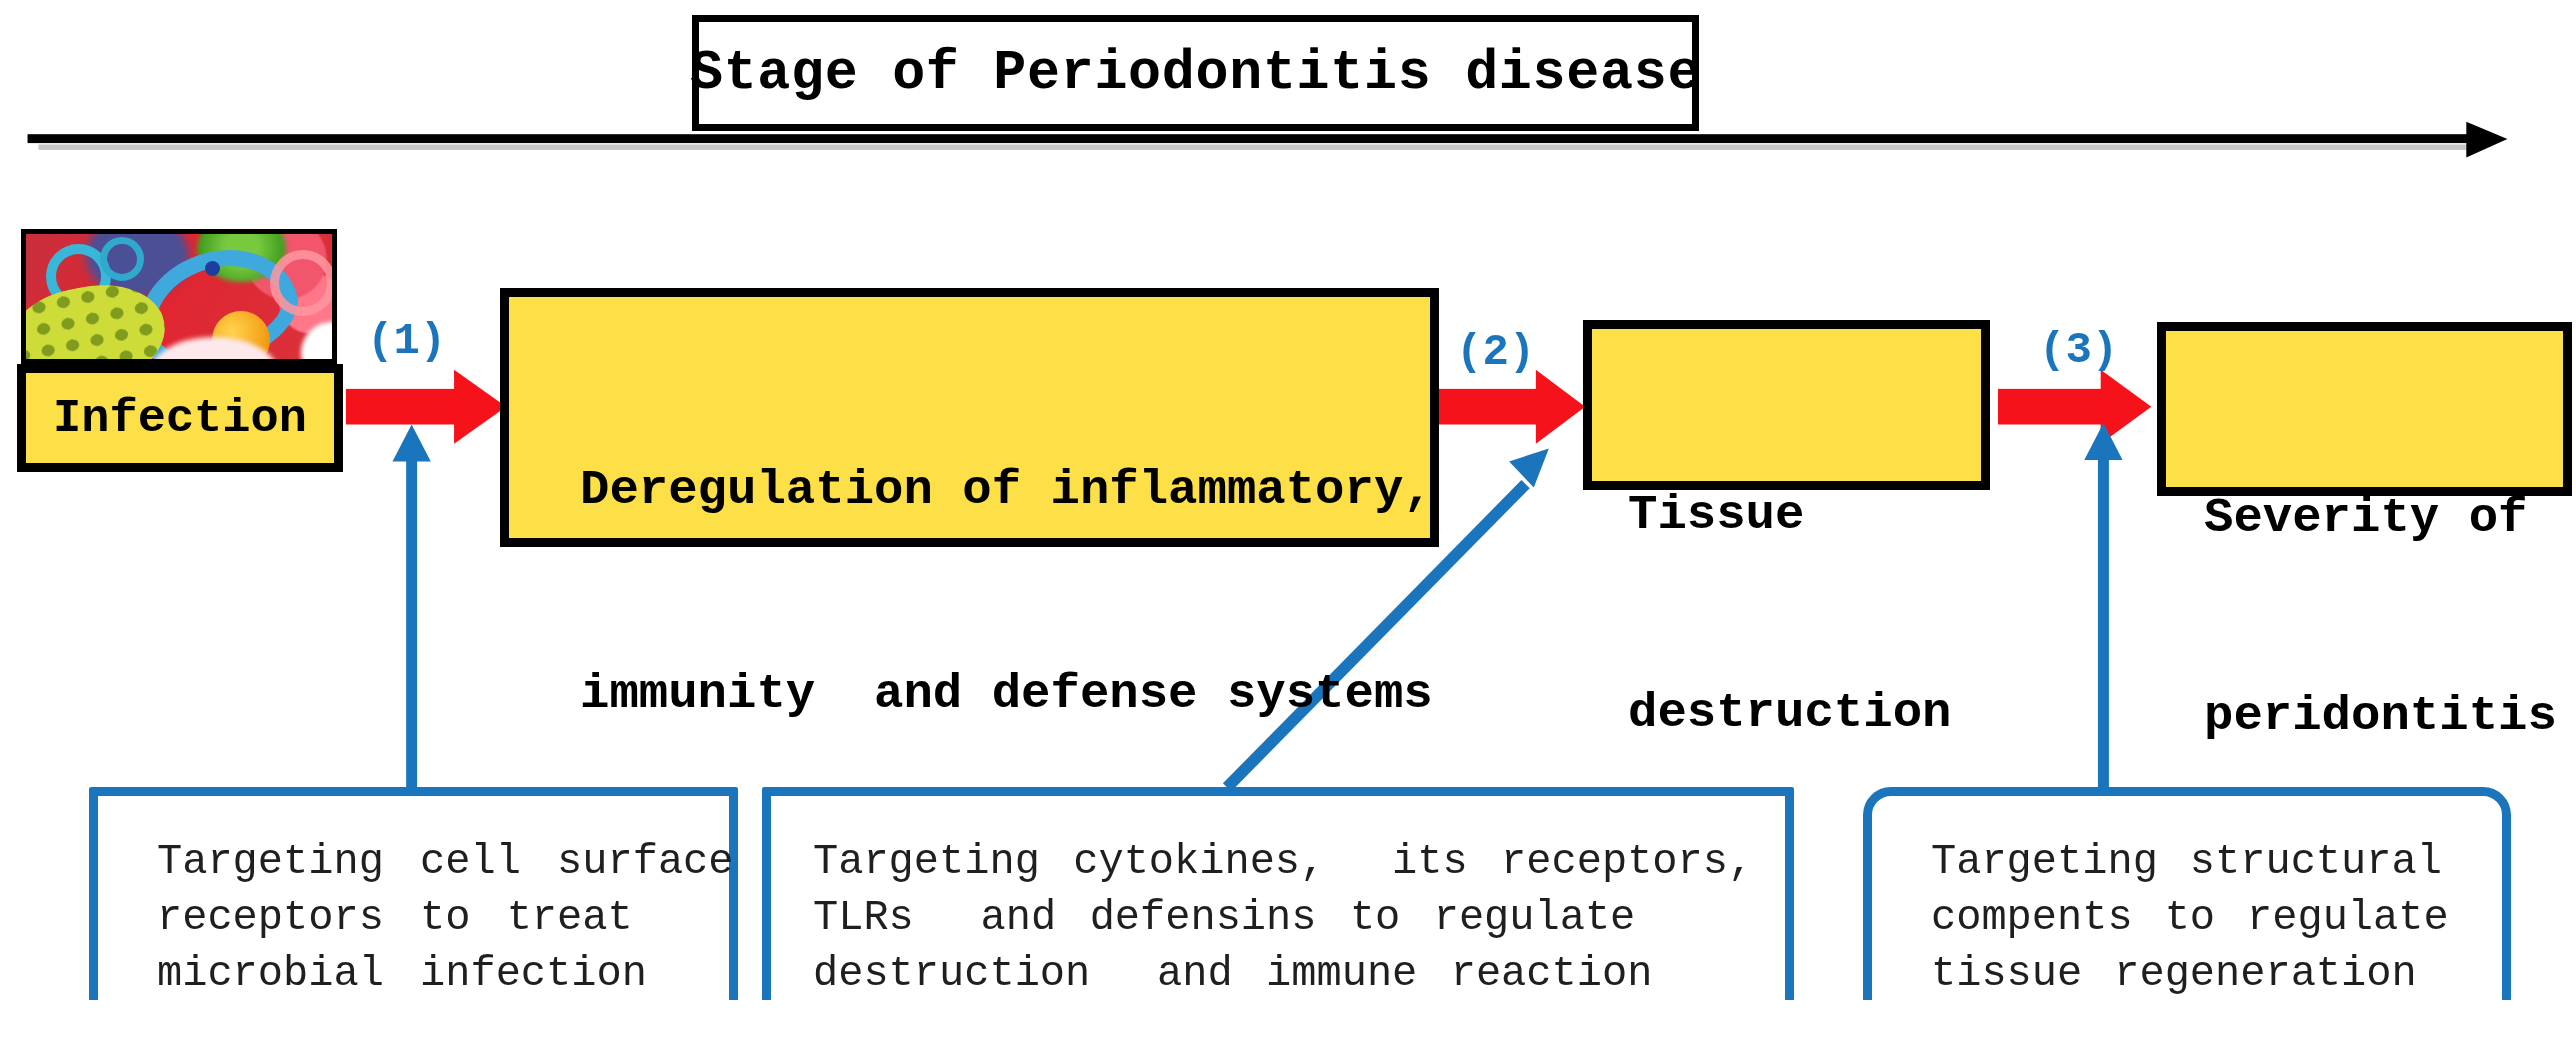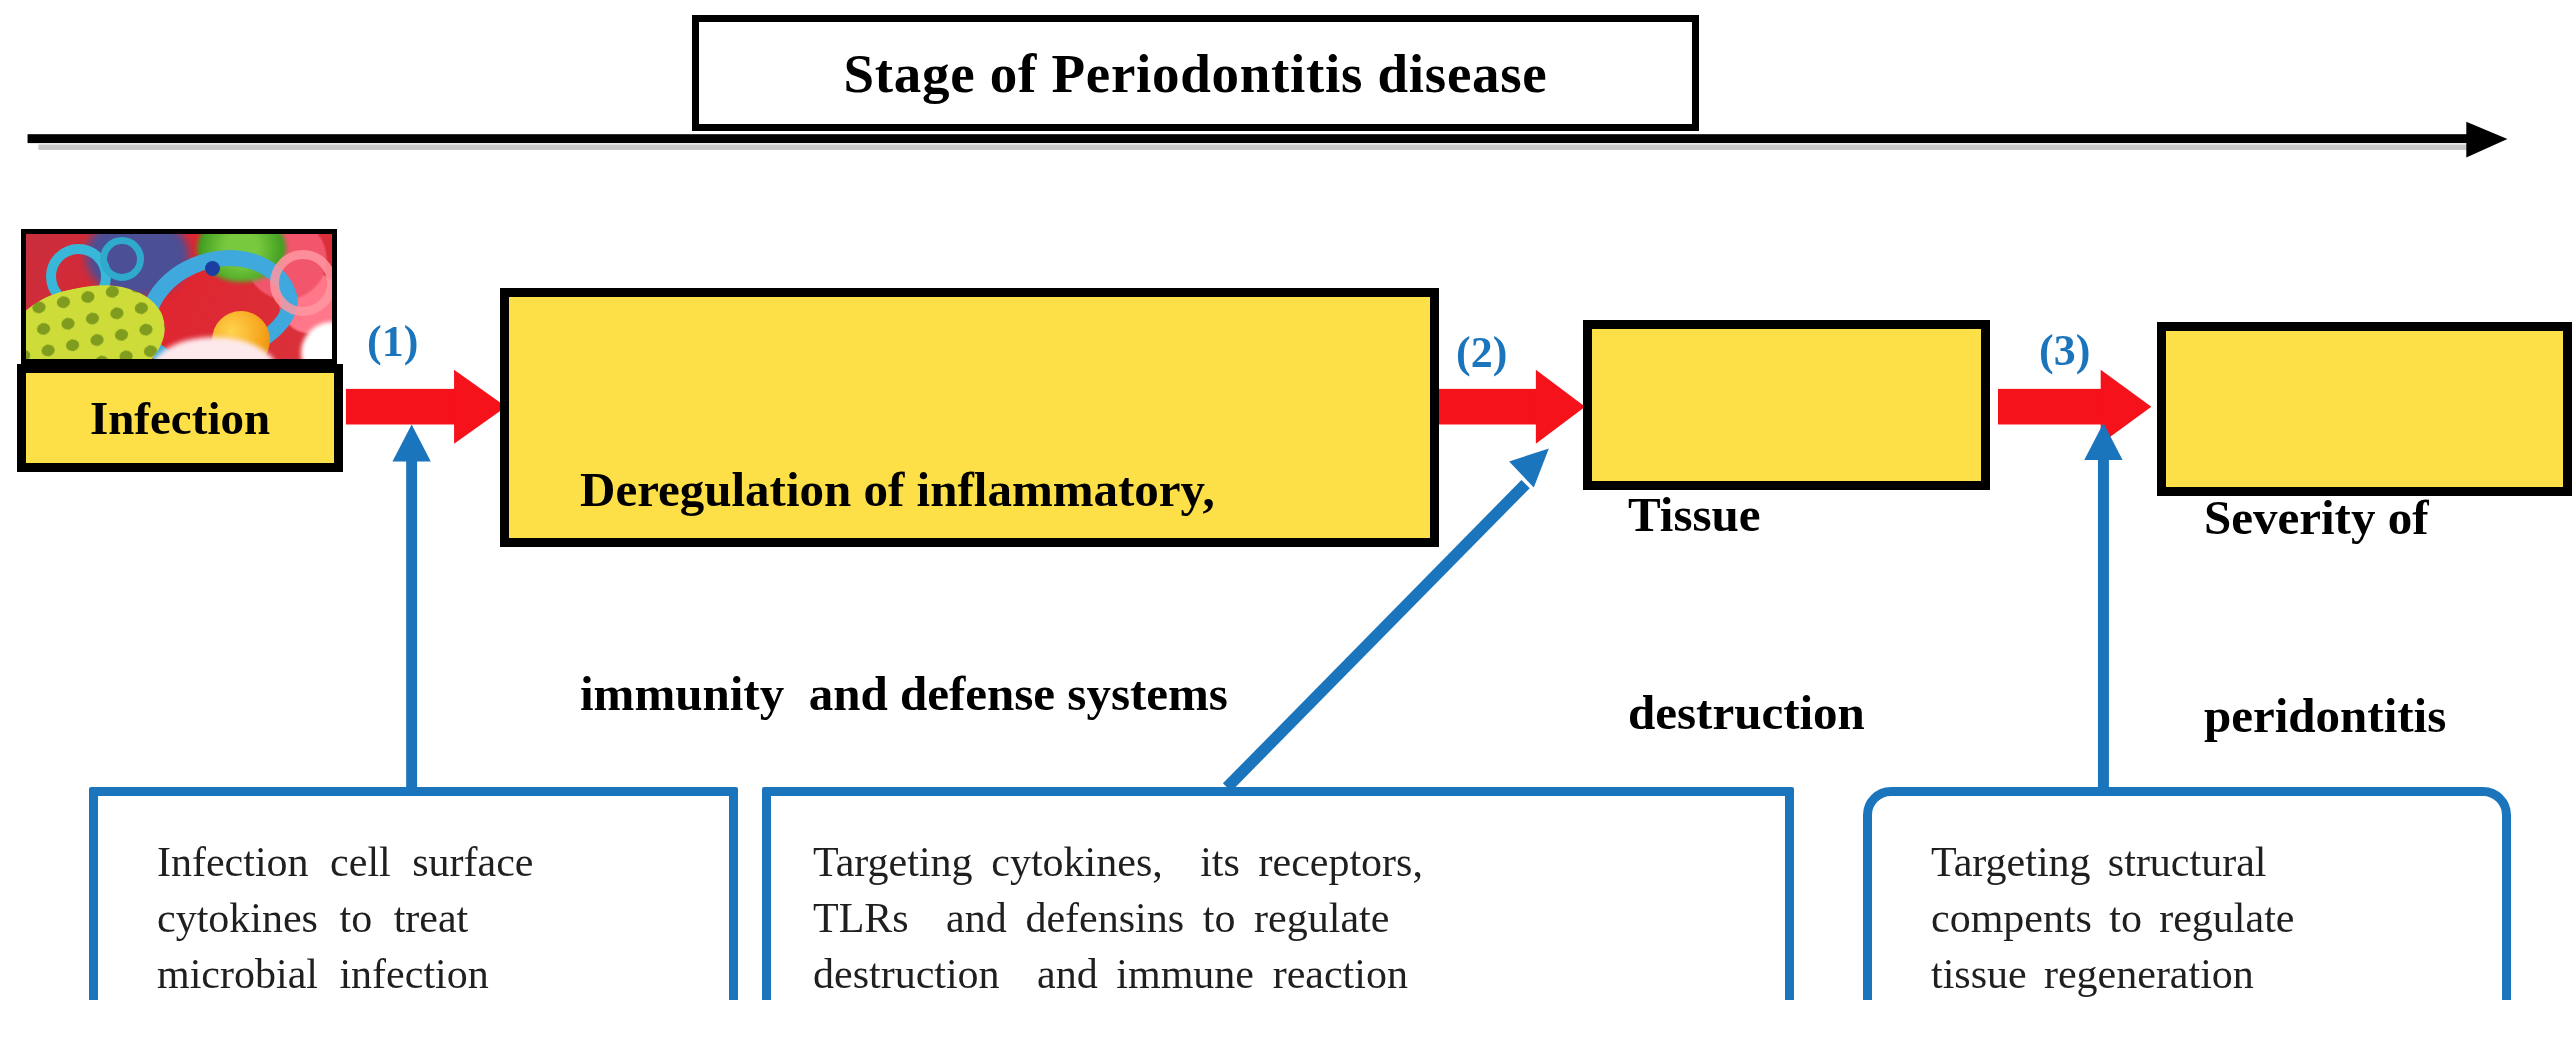--- a/index.html
+++ b/index.html
@@ -1,18 +1,18 @@
 <!DOCTYPE html>
 <html style="font-size:11px"><head>
 <meta charset="utf-8">
 <style>
   html,body{margin:0;padding:0;background:#fff;}
   .canvas{
     position:relative;width:2576px;height:1000px;background:#ffffff;
-    font-family:Liberation Serif, serif;overflow:hidden;
+    font-family:Liberation Mono, monospace;overflow:hidden;
   }
   .abs{position:absolute;box-sizing:border-box;}
   
   .flowbox{background:#fde047;border:9px solid #000;}
   .flowtext{font-weight:bold;color:#000;font-size:48px;line-height:68px;white-space:pre;}
   
   .titlebox{background:#fff;border:7.5px solid #000;display:flex;align-items:center;justify-content:center;}
   .titletext{font-weight:bold;color:#000;font-size:55px;letter-spacing:0.7px;white-space:nowrap;}
   
   .step{font-weight:bold;font-size:44px;color:#1B75BC;white-space:nowrap;}
@@ -109,22 +109,22 @@
   </div>
 
   <div class="abs flowbox" style="left:1583px;top:320px;width:407px;height:170px;z-index:2;padding:20.5px 6.8px 0 36px;">
     <div class="flowtext" style="font-size:49px;line-height:66px;">
       <div>Tissue</div>
       <div>destruction</div>
     </div>
   </div>
 
   <div class="abs note pad1" style="left:89px;top:787px;width:649px;height:243px;z-index:2;">
-    <div class="line">Infection cell surface</div>
-    <div class="line">cytokines to treat</div>
+    <div class="line">Targeting cell surface</div>
+    <div class="line">receptors to treat</div>
     <div class="line">microbial infection</div>
   </div>
 
   <div class="abs note pad2" style="left:762px;top:787px;width:1032px;height:248px;z-index:2;">
     <div class="line">Targeting cytokines,  its receptors,</div>
     <div class="line">TLRs  and defensins to regulate</div>
     <div class="line">destruction  and immune reaction</div>
   </div>
 
   <div class="abs note pad3" style="left:1863px;top:787px;width:648px;height:243px;z-index:2;">

